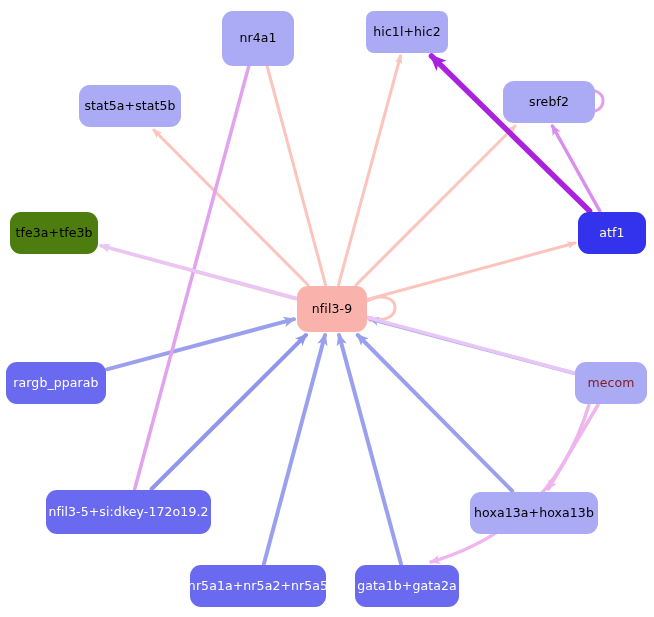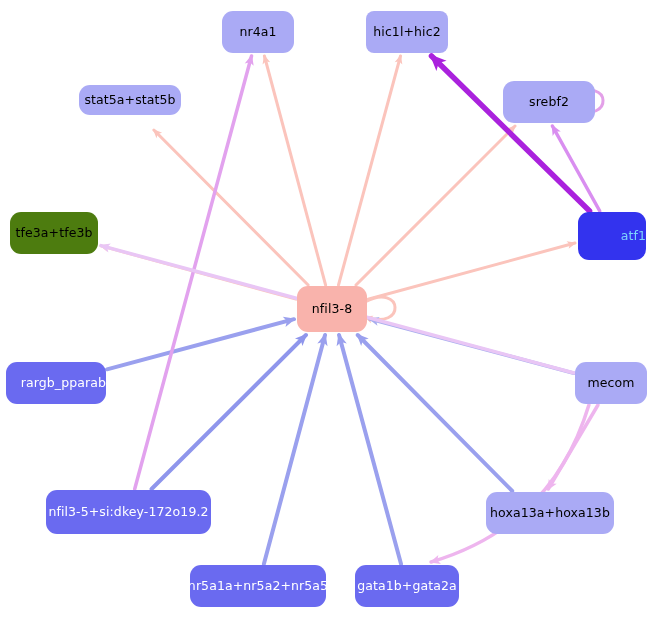--- a/index.html
+++ b/index.html
@@ -132,51 +132,51 @@
         <line x1="401.043321299639" y1="564" x2="339.03971119133575" y2="335" stroke="#9aa0ee" stroke-width="4" stroke-linecap="round" marker-end="url(#mk14)"></line>
         <line x1="512.2156862745098" y1="491" x2="357.7450980392157" y2="335" stroke="#9aa0ee" stroke-width="4" stroke-linecap="round" marker-end="url(#mk15)"></line>
         <line x1="574" y1="373.18637992831543" x2="370" y2="319.078853046595" stroke="#a8adee" stroke-width="3.5" stroke-linecap="round" marker-end="url(#mk16)"></line>
         <line x1="574" y1="373.0359066427289" x2="101" y2="245.65709156193896" stroke="#e9c6f5" stroke-width="3.5" stroke-linecap="round" marker-end="url(#mk17)"></line>
         <line x1="597.9692307692308" y1="405" x2="548.2153846153847" y2="489" stroke="#eeb5ee" stroke-width="3.5" stroke-linecap="round" marker-end="url(#mk18)"></line>
         <path d="M 588.8916256157636 405 Q 552.3269634477059 526.0305202818897 431.1182266009852 562" fill="none" stroke="#eeb5ee" stroke-width="3.5" stroke-linecap="round" marker-end="url(#mk19)"></path>
       </g>
   </svg>
 
   <div id="nodes-group">
-      <div class="node" style="left: 222px; top: 11px; width: 72px; height: 42px; background: rgb(170, 170, 245); color: rgb(0, 0, 0);">
+      <div class="node" style="left: 222px; top: 11px; width: 72px; height: 55px; background: rgb(170, 170, 245); color: rgb(0, 0, 0);">
         <span class="node-label">nr4a1</span>
       </div>
       <div class="node" style="left: 366px; top: 11px; width: 82px; height: 42px; background: rgb(170, 170, 245); color: rgb(0, 0, 0); border-radius: 8px;">
         <span class="node-label">hic1l+hic2</span>
       </div>
       <div class="node" style="left: 503px; top: 81px; width: 92px; height: 42px; background: rgb(170, 170, 245); color: rgb(0, 0, 0);">
         <span class="node-label">srebf2</span>
       </div>
-      <div class="node" style="left: 79px; top: 85px; width: 102px; height: 30px; background: rgb(170, 170, 245); color: rgb(0, 0, 0);">
+      <div class="node" style="left: 79px; top: 85px; width: 102px; height: 42px; background: rgb(170, 170, 245); color: rgb(0, 0, 0);">
         <span class="node-label">stat5a+stat5b</span>
       </div>
       <div class="node" style="left: 10px; top: 212px; width: 88px; height: 42px; background: #4d7c0f; color: rgb(0, 0, 0);">
         <span class="node-label">tfe3a+tfe3b</span>
       </div>
-      <div class="node" style="left: 578px; top: 212px; width: 68px; height: 48px; background: rgb(51, 51, 238); color: #7dd3fc; justify-content: flex-end;">
+      <div class="node" style="left: 578px; top: 212px; width: 68px; height: 42px; background: rgb(51, 51, 238); color: #fef9c3;">
         <span class="node-label">atf1</span>
       </div>
       <div class="node" style="left: 297px; top: 286px; width: 70px; height: 46px; background: rgb(249, 179, 172); color: rgb(0, 0, 0);">
-        <span class="node-label">nfil3-8</span>
+        <span class="node-label">nfil3-9</span>
       </div>
-      <div class="node" style="left: 6px; top: 362px; width: 100px; height: 42px; background: rgb(106, 106, 240); color: rgb(255, 255, 255); justify-content: flex-end;">
+      <div class="node" style="left: 6px; top: 362px; width: 100px; height: 42px; background: rgb(106, 106, 240); color: rgb(255, 255, 255);">
         <span class="node-label">rargb_pparab</span>
       </div>
-      <div class="node" style="left: 575px; top: 362px; width: 72px; height: 42px; background: rgb(170, 170, 245); color: #000000;">
+      <div class="node" style="left: 575px; top: 362px; width: 72px; height: 42px; background: rgb(170, 170, 245); color: #7f1d1d;">
         <span class="node-label">mecom</span>
       </div>
       <div class="node" style="left: 46px; top: 490px; width: 165px; height: 44px; background: rgb(106, 106, 240); color: rgb(255, 255, 255);">
         <span class="node-label">nfil3-5+si:dkey-172o19.2</span>
       </div>
-      <div class="node" style="left: 470px; top: 492px; width: 128px; height: 42px; background: rgb(170, 170, 245); color: rgb(0, 0, 0); margin-left: 16px;">
+      <div class="node" style="left: 470px; top: 492px; width: 128px; height: 42px; background: rgb(170, 170, 245); color: rgb(0, 0, 0);">
         <span class="node-label">hoxa13a+hoxa13b</span>
       </div>
       <div class="node" style="left: 190px; top: 565px; width: 136px; height: 42px; background: rgb(106, 106, 240); color: rgb(255, 255, 255);">
         <span class="node-label">nr5a1a+nr5a2+nr5a5</span>
       </div>
       <div class="node" style="left: 355px; top: 565px; width: 104px; height: 42px; background: rgb(106, 106, 240); color: rgb(255, 255, 255); justify-content: center;">
         <span class="node-label">gata1b+gata2a</span>
       </div>
     </div>
 

